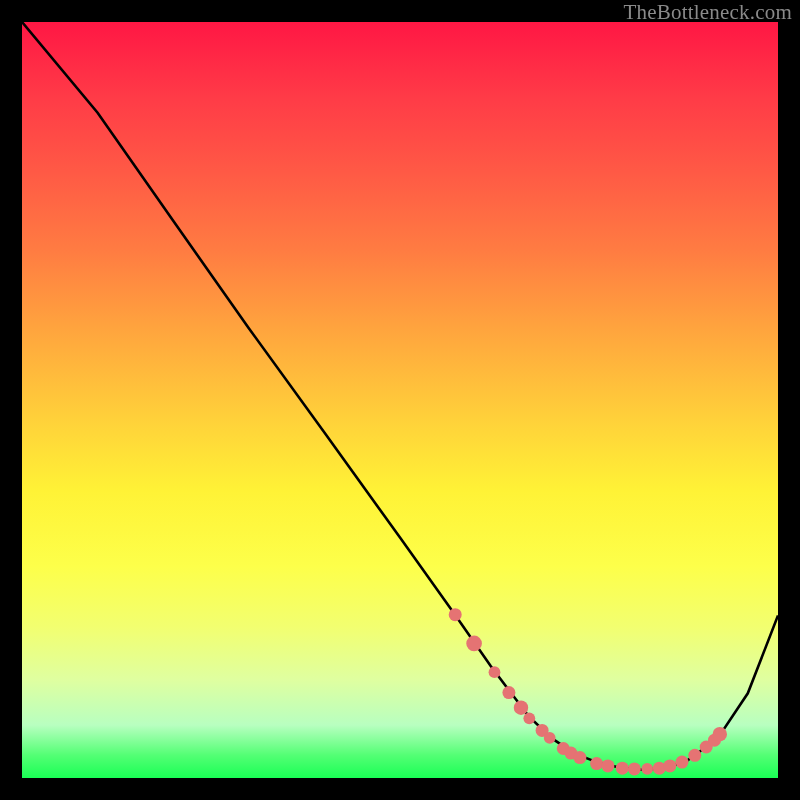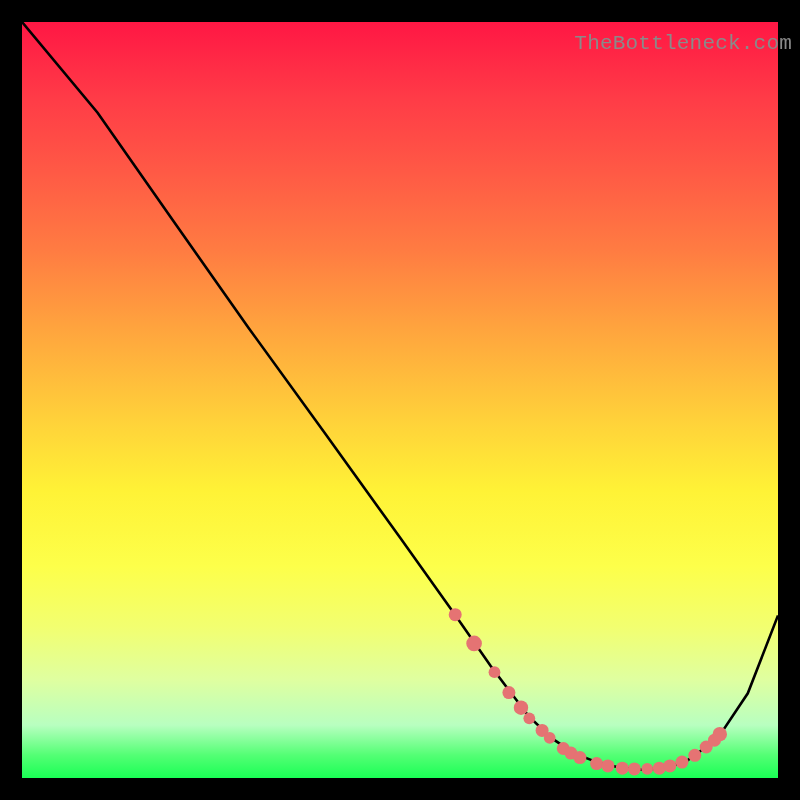--- a/index.html
+++ b/index.html
@@ -45,25 +45,24 @@
     top: 22px;
     left: 22px;
     width: 756px;
     height: 756px;
   }
   .watermark {
     position: absolute;
     top: 0;
     right: 8px;
     color: #8a8a8a;
-    font-family: Liberation Mono, monospace;
+    font-family: Liberation Serif, serif;
     font-size: 21px;
     letter-spacing: 0.2px;
     user-select: none;
-    margin-top: 32px;
   }
 </style>
 </head>
 <body>
 
 <div class="frame">
   <div class="plot-area"></div>
 
   <svg class="curve-svg" viewBox="0 0 756 756" preserveAspectRatio="none">
     <path id="curve-path" d="M0.0 0.0 L75.6 90.7 L151.2 198.8 L226.8 306.2 L302.4 410.5 L378.0 515.6 L430.9 589.7 L468.7 644.1 L506.5 694.0 L529.2 715.9 L551.9 731.1 L574.6 740.1 L597.2 745.4 L619.9 747.7 L642.6 746.2 L665.3 738.6 L695.5 716.7 L725.8 671.3 L756.0 593.5" fill="none" stroke="#000000" stroke-width="2.6"></path>

